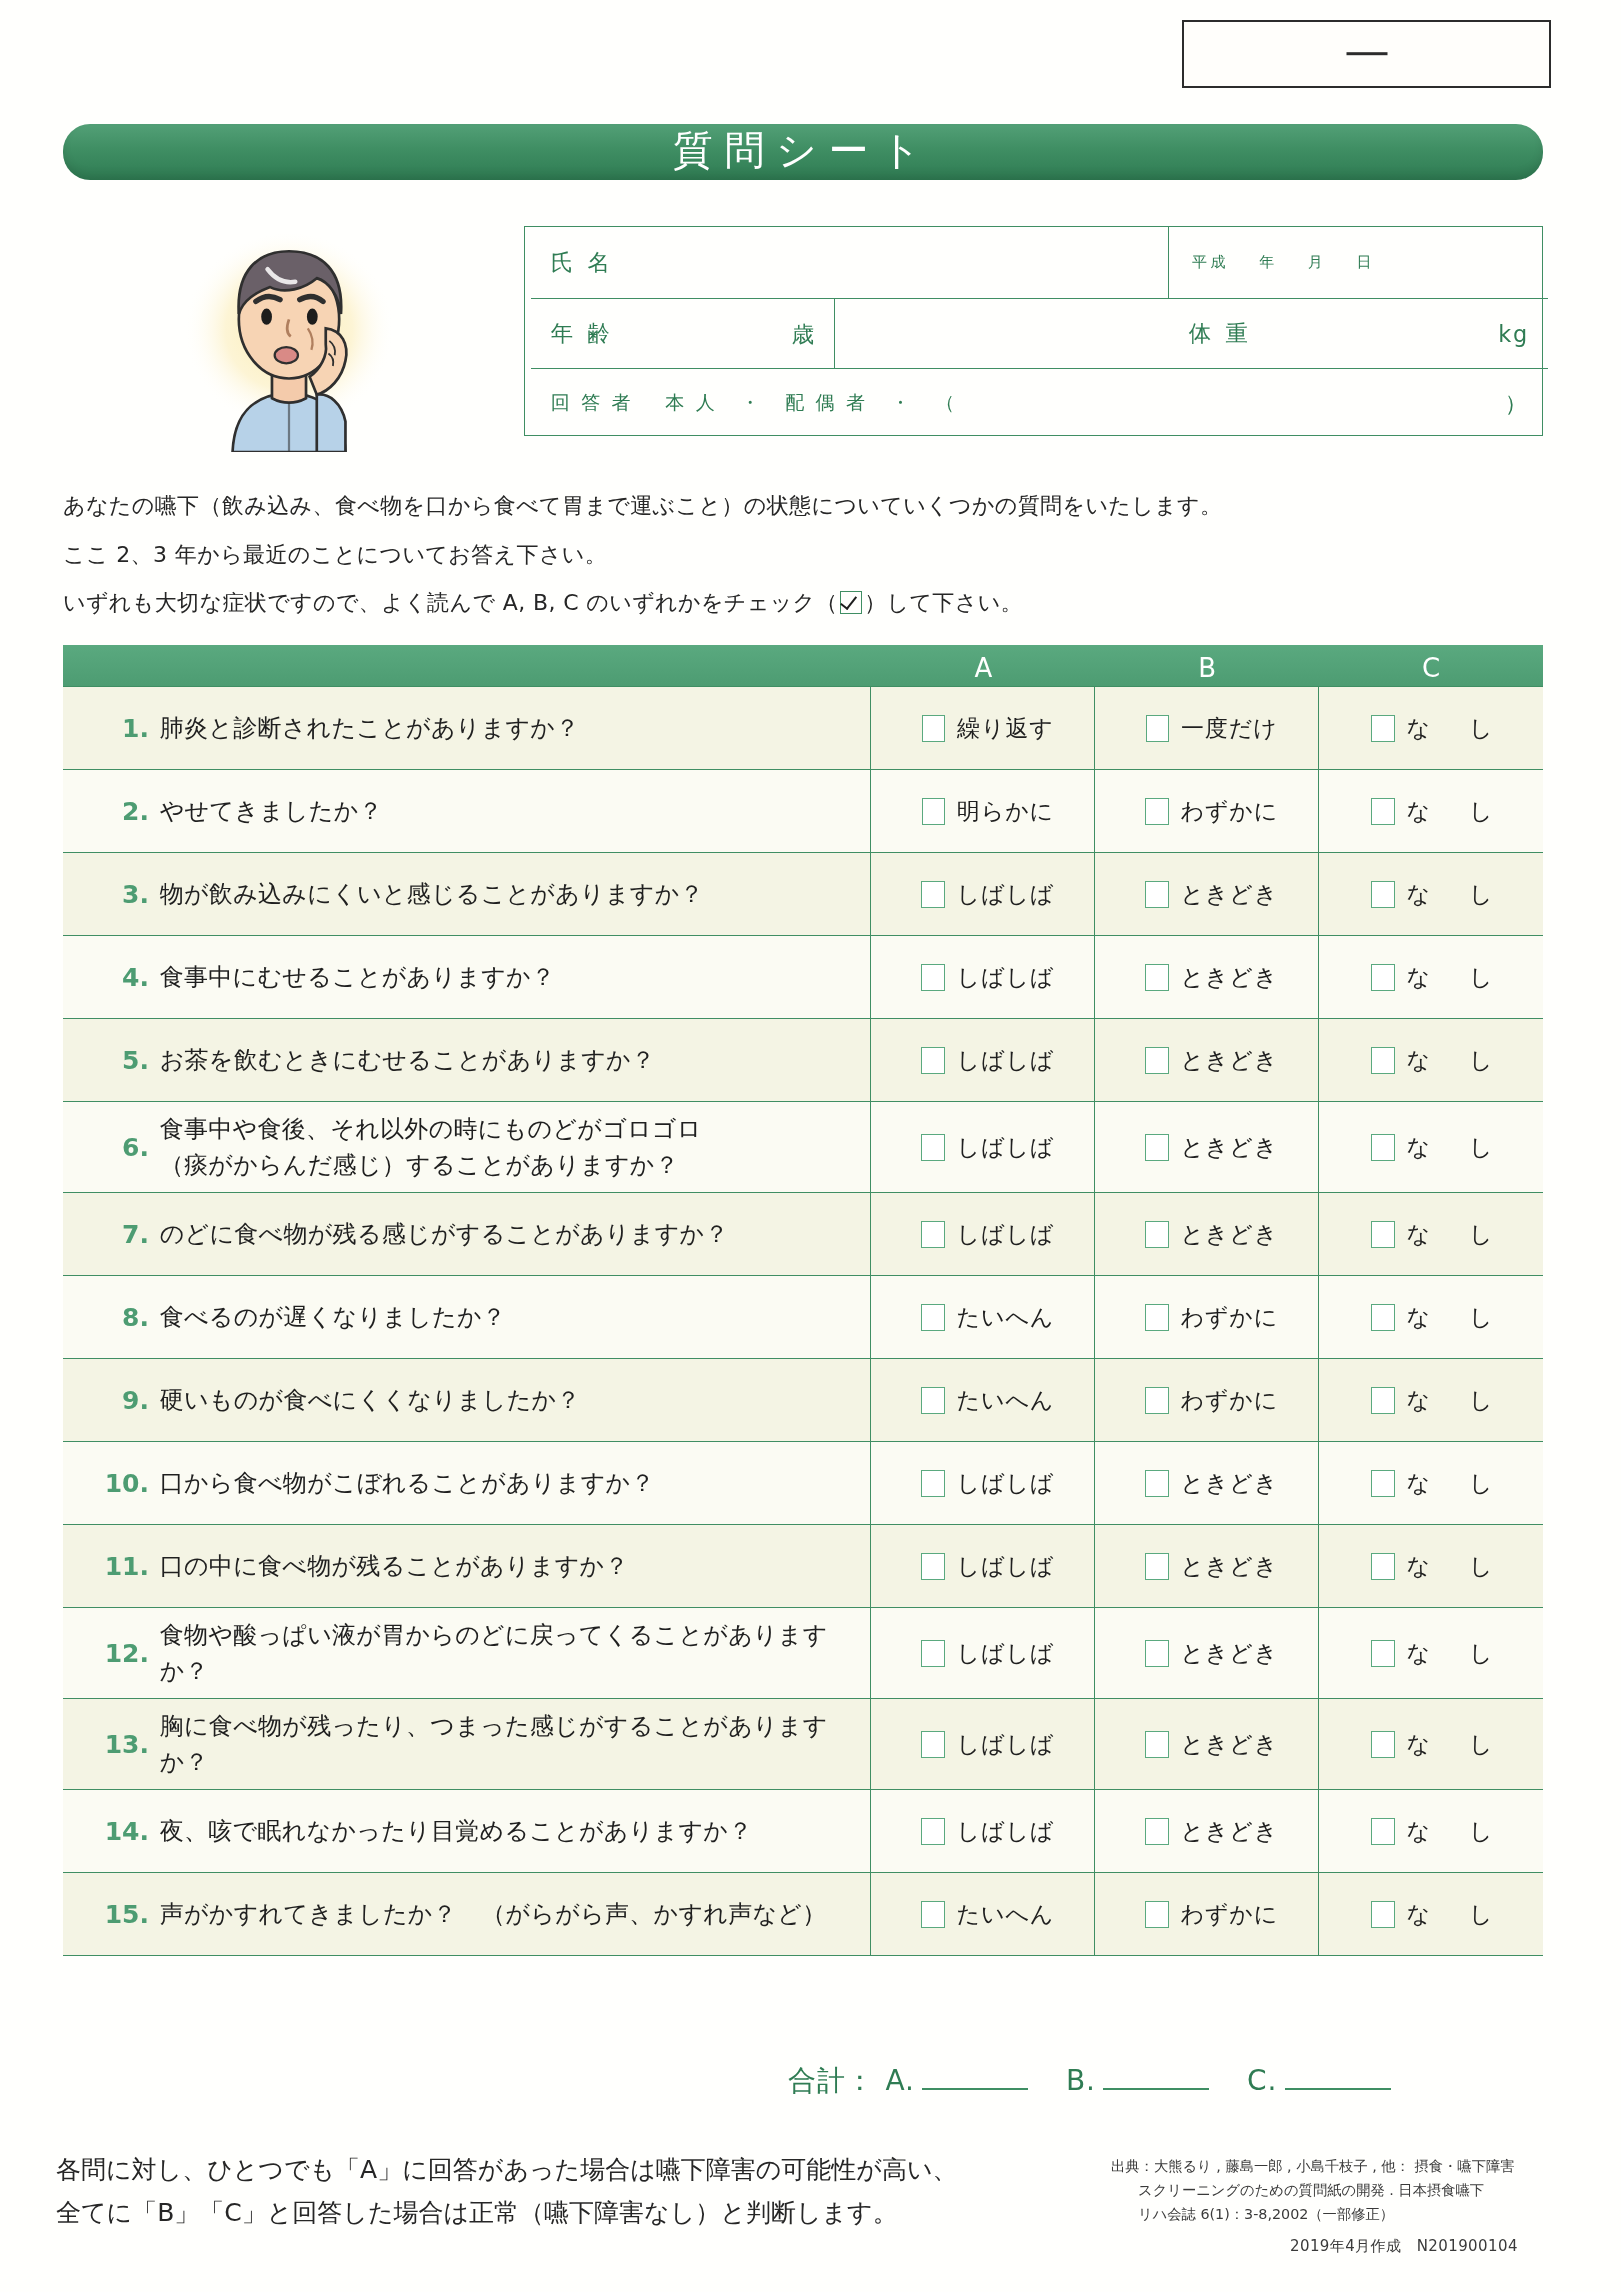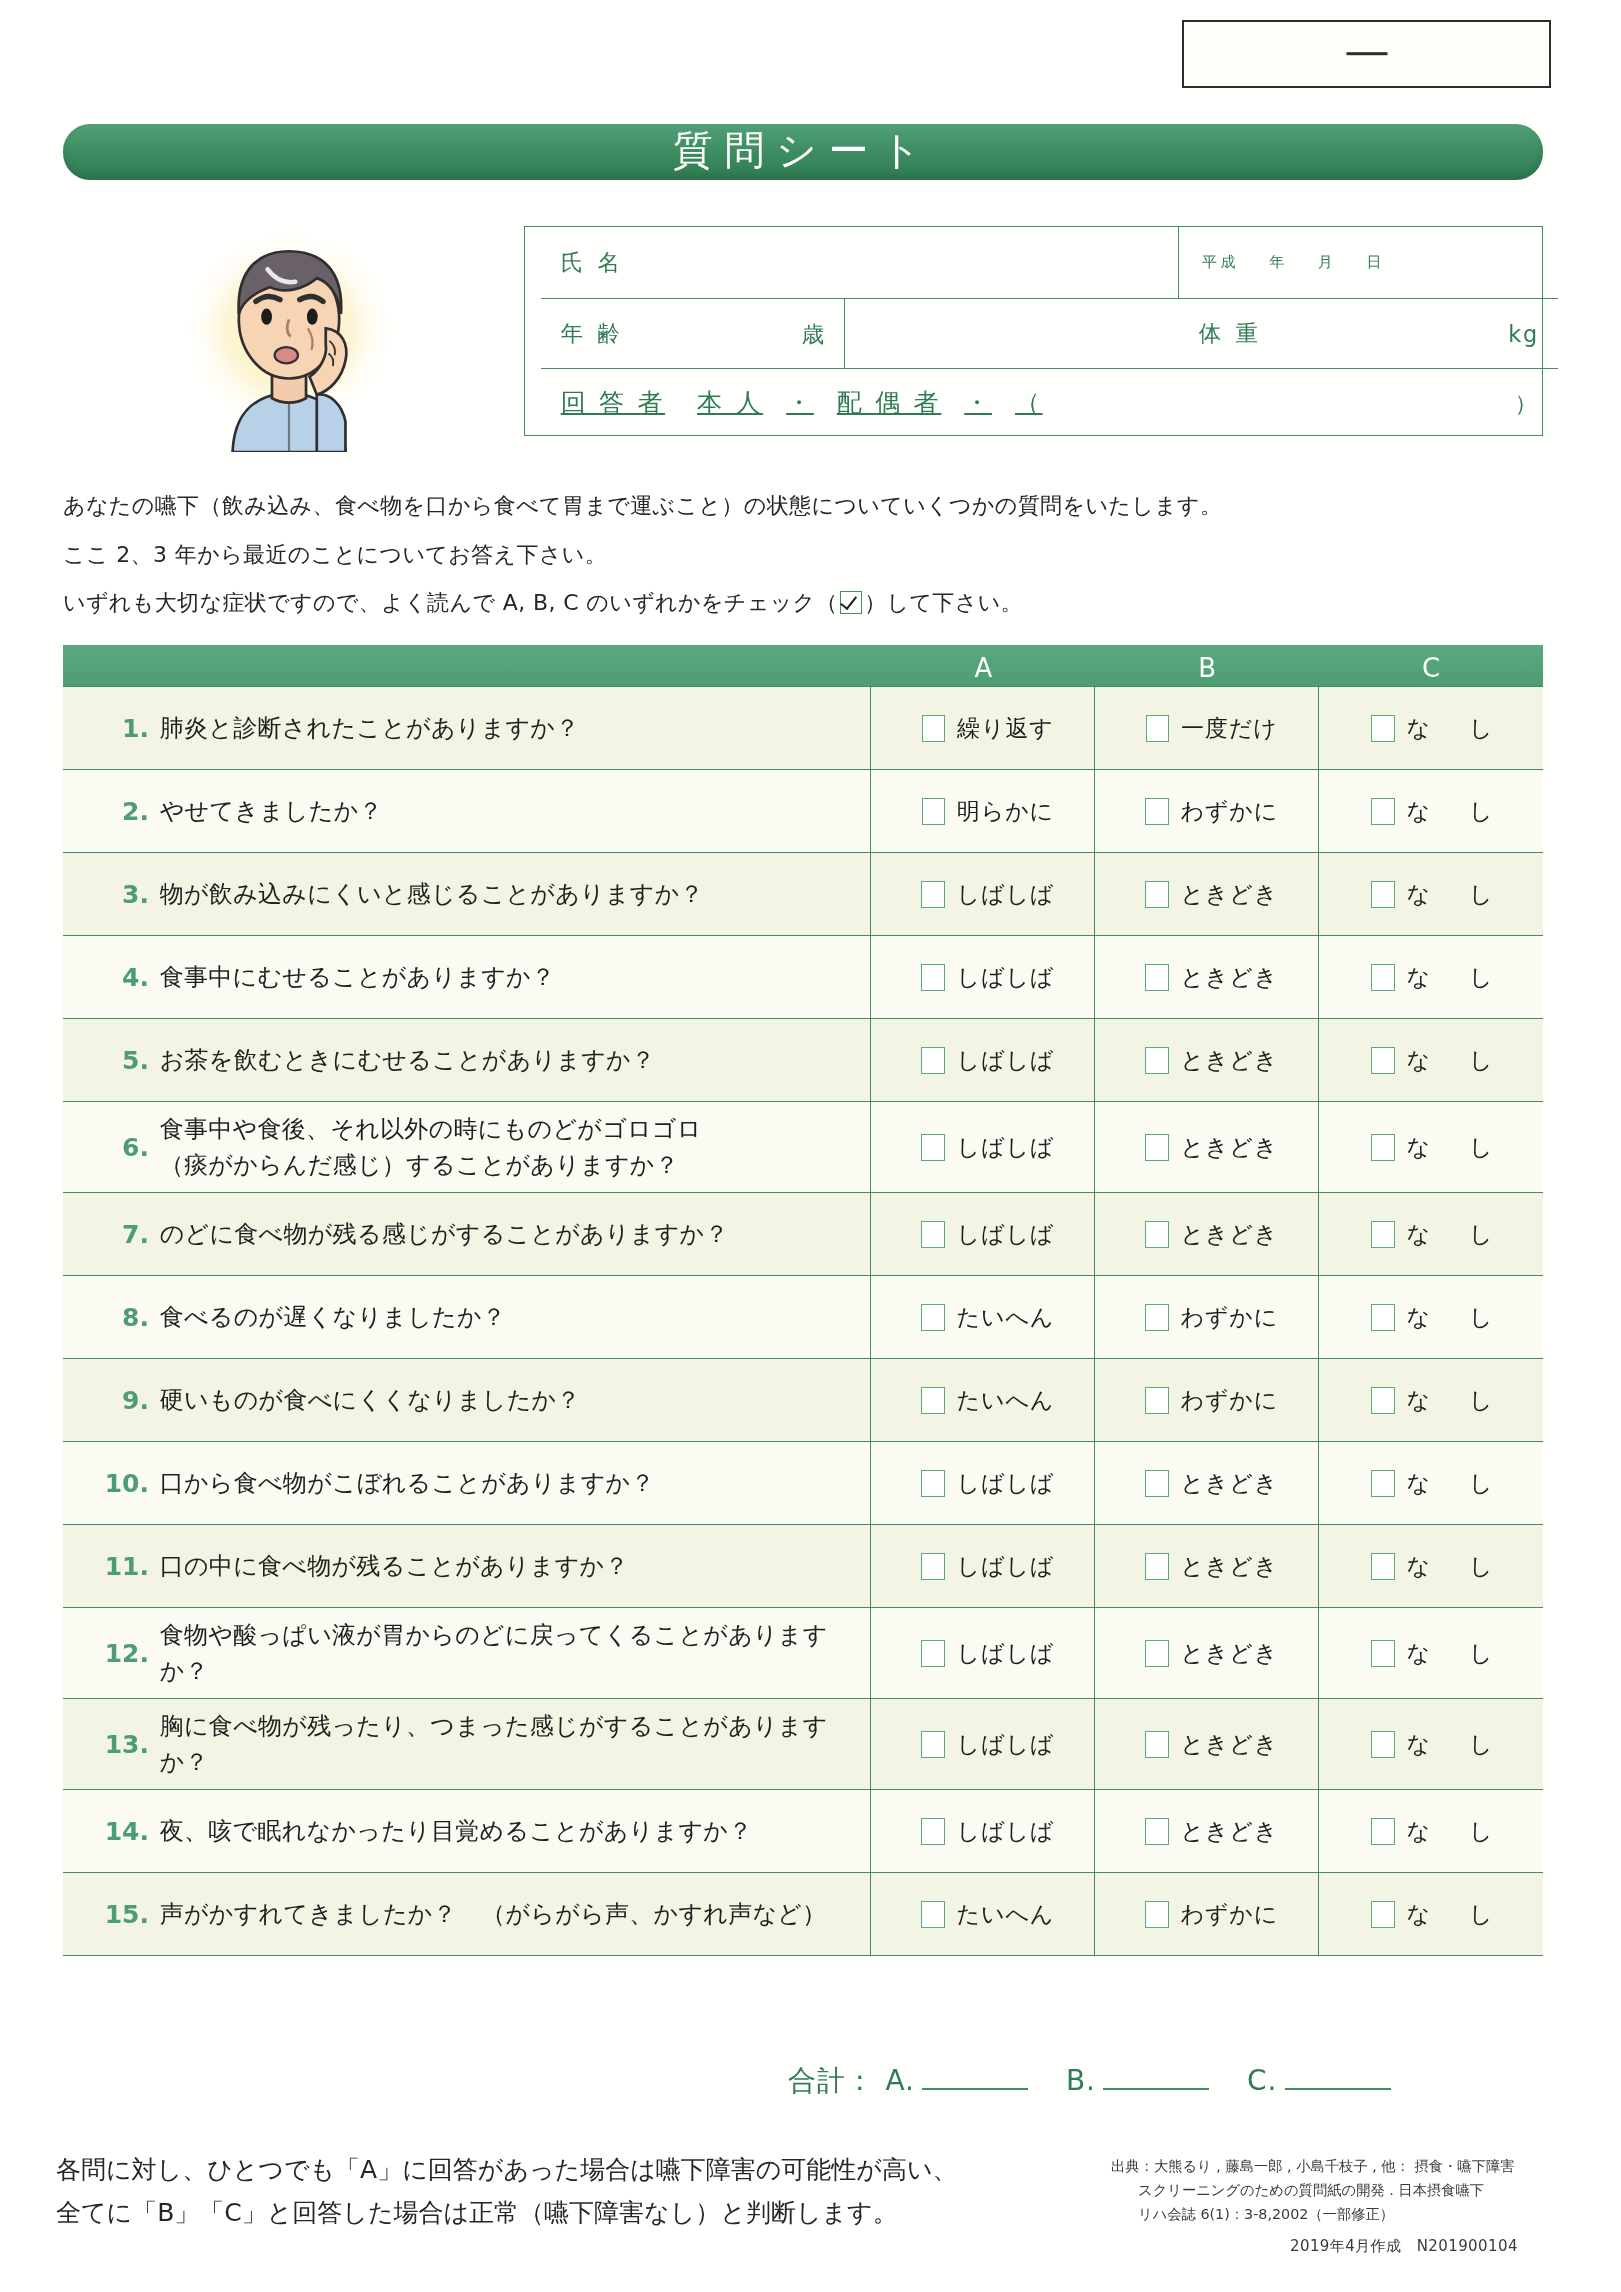--- a/index.html
+++ b/index.html
@@ -79,21 +79,21 @@
     position: absolute;
     left: 524px;
     top: 226px;
     width: 1019px;
     height: 210px;
     border: 1.8px solid #3f8e63;
     box-sizing: border-box;
   }
   .info-row {
     position: absolute;
-    left: 16px;
+    left: 6px;
     width: 100%;
     box-sizing: border-box;
     border-bottom: 1.8px solid #3f8e63;
   }
   .info-row.r1 { top: 0;     height: 72px; }
   .info-row.r2 { top: 72px;  height: 70px; }
   .info-row.r3 { top: 142px; height: 67px; border-bottom: none; }
 
   .info-cell {
     position: absolute;
@@ -122,23 +122,22 @@
     align-items: center;
     gap: 30px;
     padding-left: 23px;
     color: #2f7c53;
     font-size: 15px;
   }
   .resp-line {
     display: flex;
     align-items: center;
     color: #2f7c53;
-    font-size: 25px;
+    font-size: 19px;
     letter-spacing: 2.7px;
-    text-decoration: underline;
   }
   .resp-line .gap-s { display: inline-block; width: 32px; }
   .resp-line .gap-m { display: inline-block; width: 23px; }
 
   
   .intro {
     position: absolute;
     left: 63px;
     top: 484px;
     width: 1505px;

